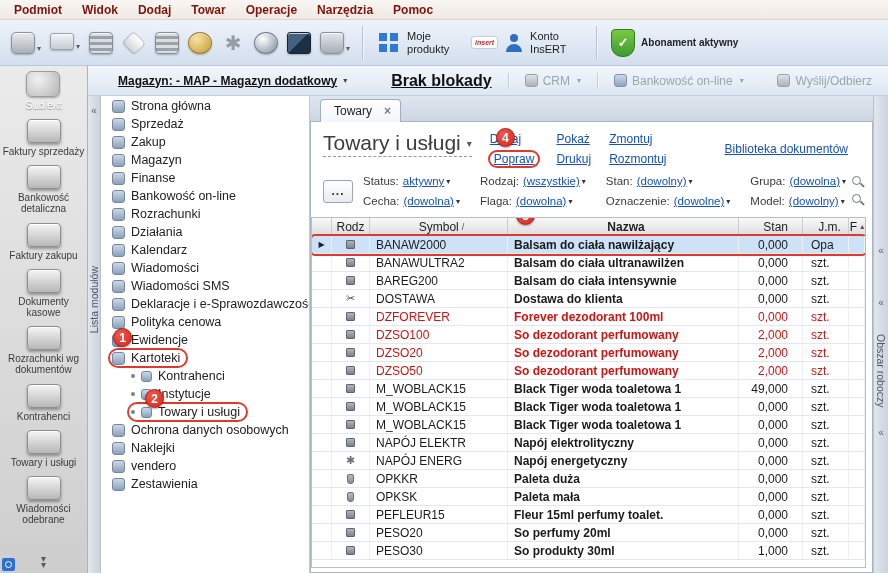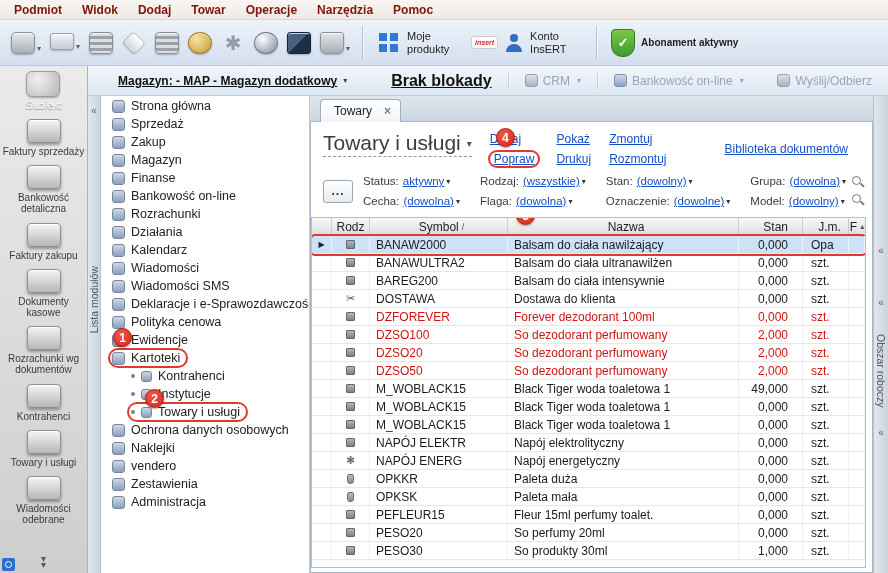--- a/index.html
+++ b/index.html
@@ -122,21 +122,21 @@
 .hcell.c-stan{justify-content:flex-end;padding-right:14px;}
 .hcell.c-f{border-right:none;}
 .sort-mark{font-size:9px;color:#555;}
 .hscroll{font-size:8px;color:#555;}
 .g-body{display:flex;flex-direction:column;}
 .g-row{height:18px;border-bottom:1px solid #e4e8ec;font-size:12px;color:#1b1b1b;background:#fff;}
 .g-row .cell{height:100%;display:flex;align-items:center;border-right:1px solid #eef1f4;overflow:hidden;white-space:nowrap;}
 .c-sel{justify-content:center;font-size:8px;color:#222;}
 .c-rodz{justify-content:center;}
 .c-symbol{padding-left:6px;}
-.c-nazwa{padding-left:6px;}
+.c-nazwa{padding-left:6px;font-weight:bold;}
 .c-stan{justify-content:flex-end;padding-right:14px;}
 .c-jm{padding-left:8px;}
 .c-f{border-right:none;}
 .g-row.red{color:#cf1411;}
 .g-row.selected{background:#cde2f7;box-shadow:0 0 0 2px #e0392d;border-radius:3px;position:relative;z-index:3;}
 .row-icon{display:inline-flex;align-items:center;justify-content:center;}
 .icon-goods{width:9px;height:9px;background:linear-gradient(#b0b6bd,#7b828a);border:1px solid #5f6670;border-radius:1px;}
 .icon-service{font-size:11px;color:#555;}
 .icon-package{width:7px;height:10px;background:linear-gradient(#b7bdc4,#858c94);border:1px solid #6a717a;border-radius:2px 2px 3px 3px;}
 .icon-gear{font-size:11px;color:#6b727a;}
@@ -426,26 +426,20 @@
             <div class="tree-item">
               <span class="t-inner">
                 <span class="ticon"></span>
                 <span class="tlabel">vendero</span>
               </span>
             </div>
             <div class="tree-item">
               <span class="t-inner">
                 <span class="ticon"></span>
                 <span class="tlabel">Zestawienia</span>
-              </span>
-            </div>
-            <div class="tree-item">
-              <span class="t-inner">
-                <span class="ticon"></span>
-                <span class="tlabel">Administracja</span>
               </span>
             </div>
           </div>
 
         <div class="main-panel">
           <div class="tabstrip">
             <span class="tab">
               <span>Towary</span>
               <span class="tab-close">×</span>
             </span>

